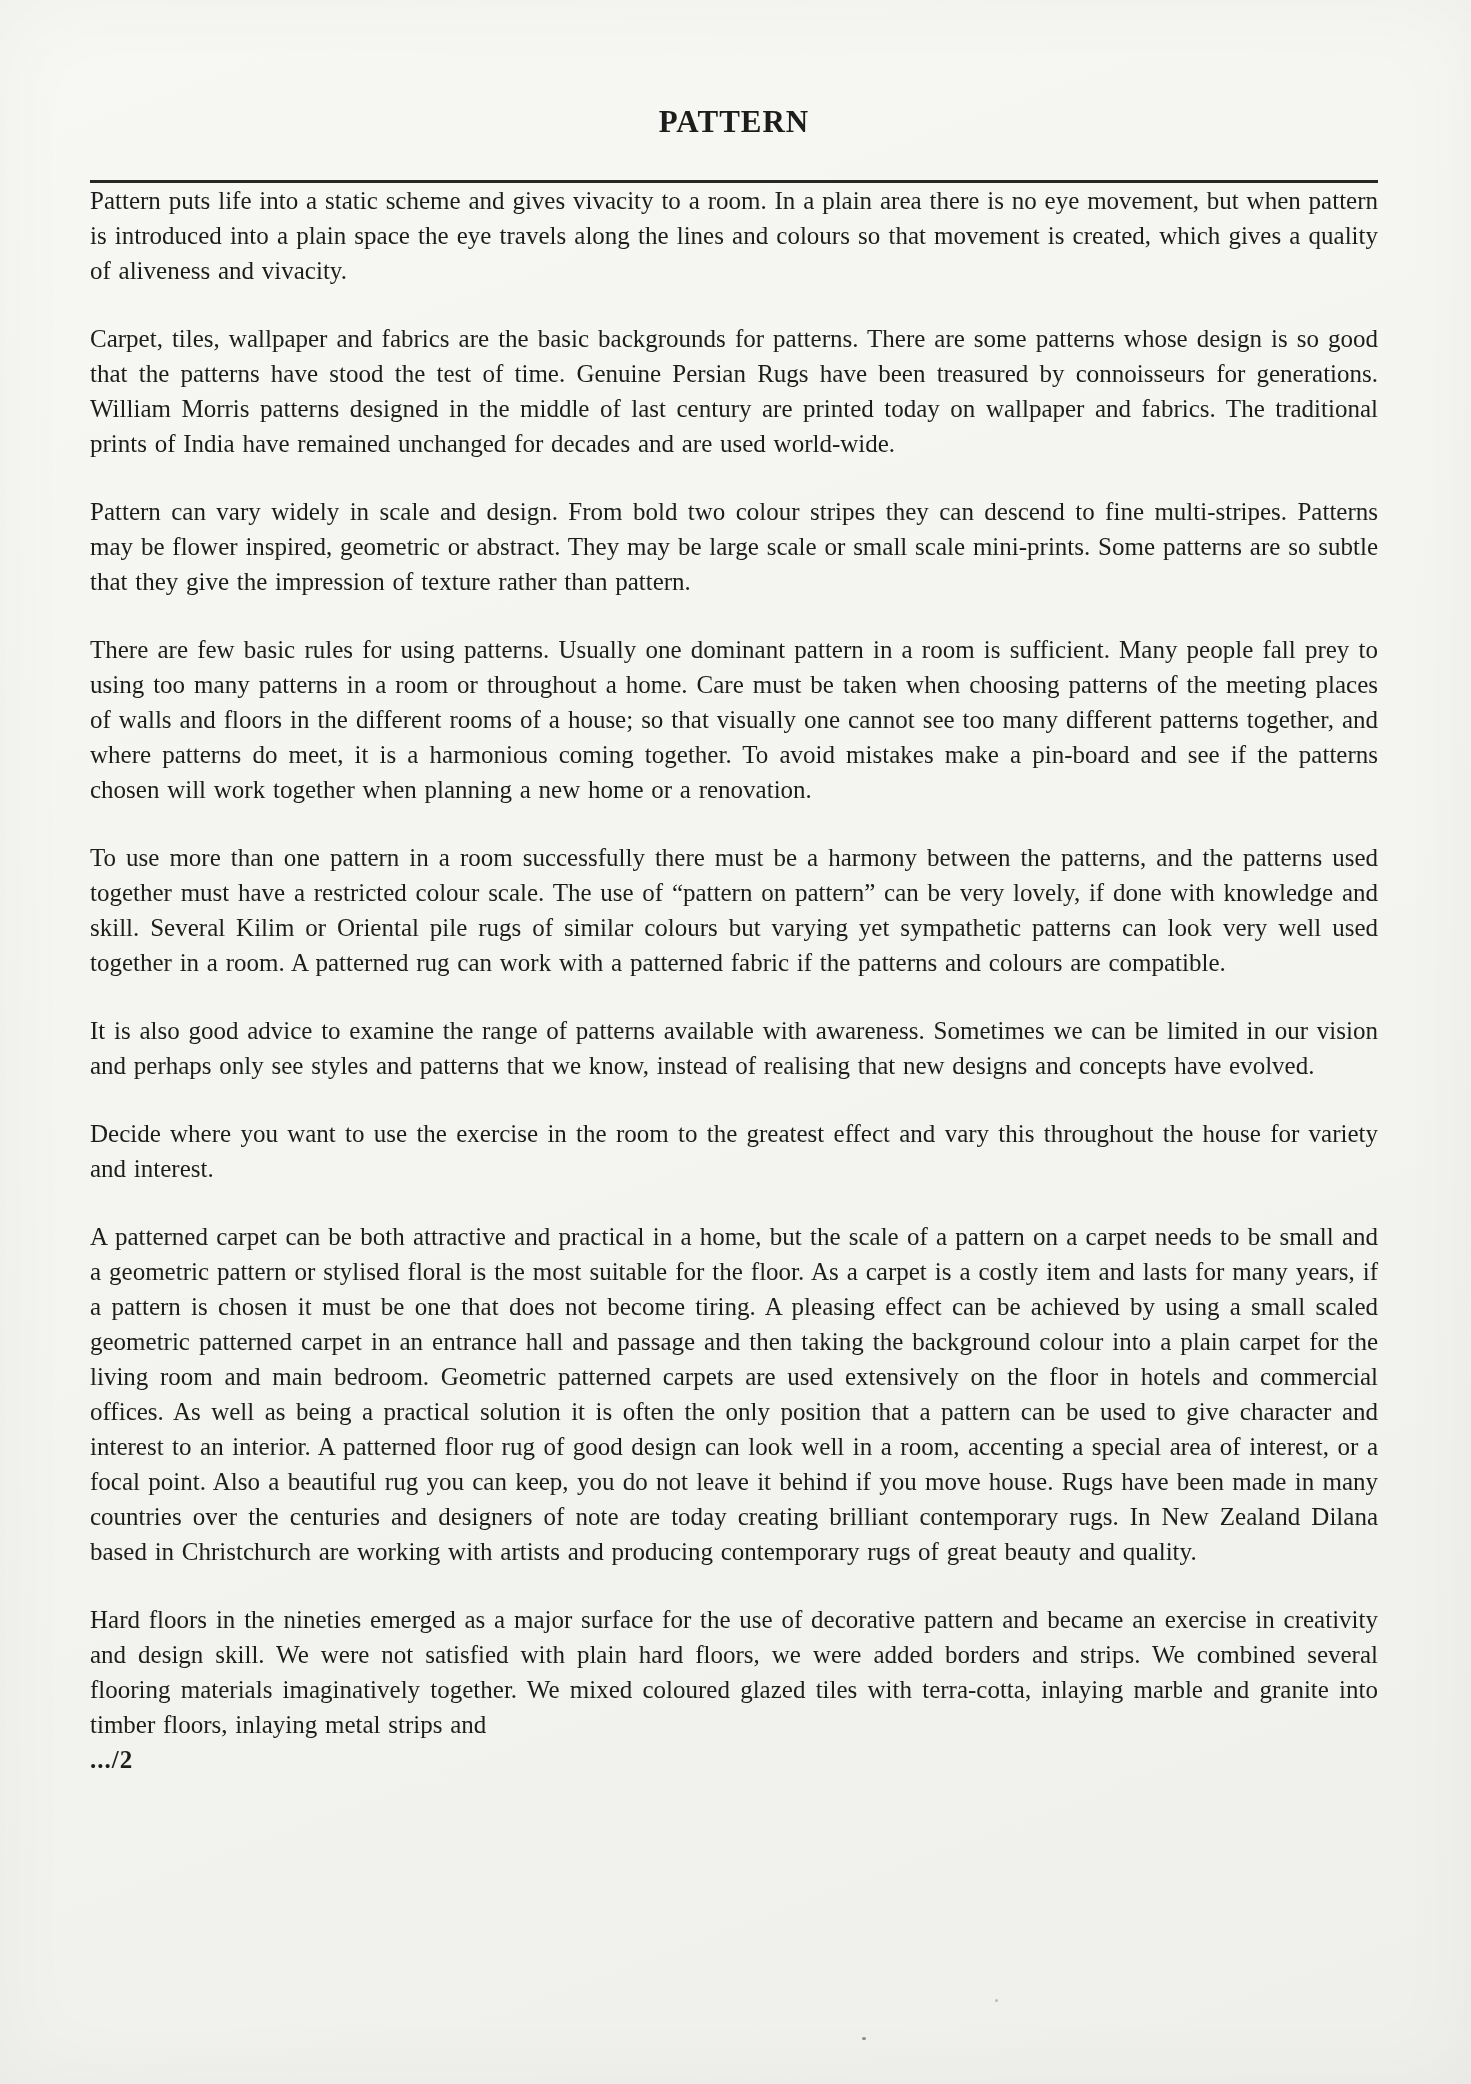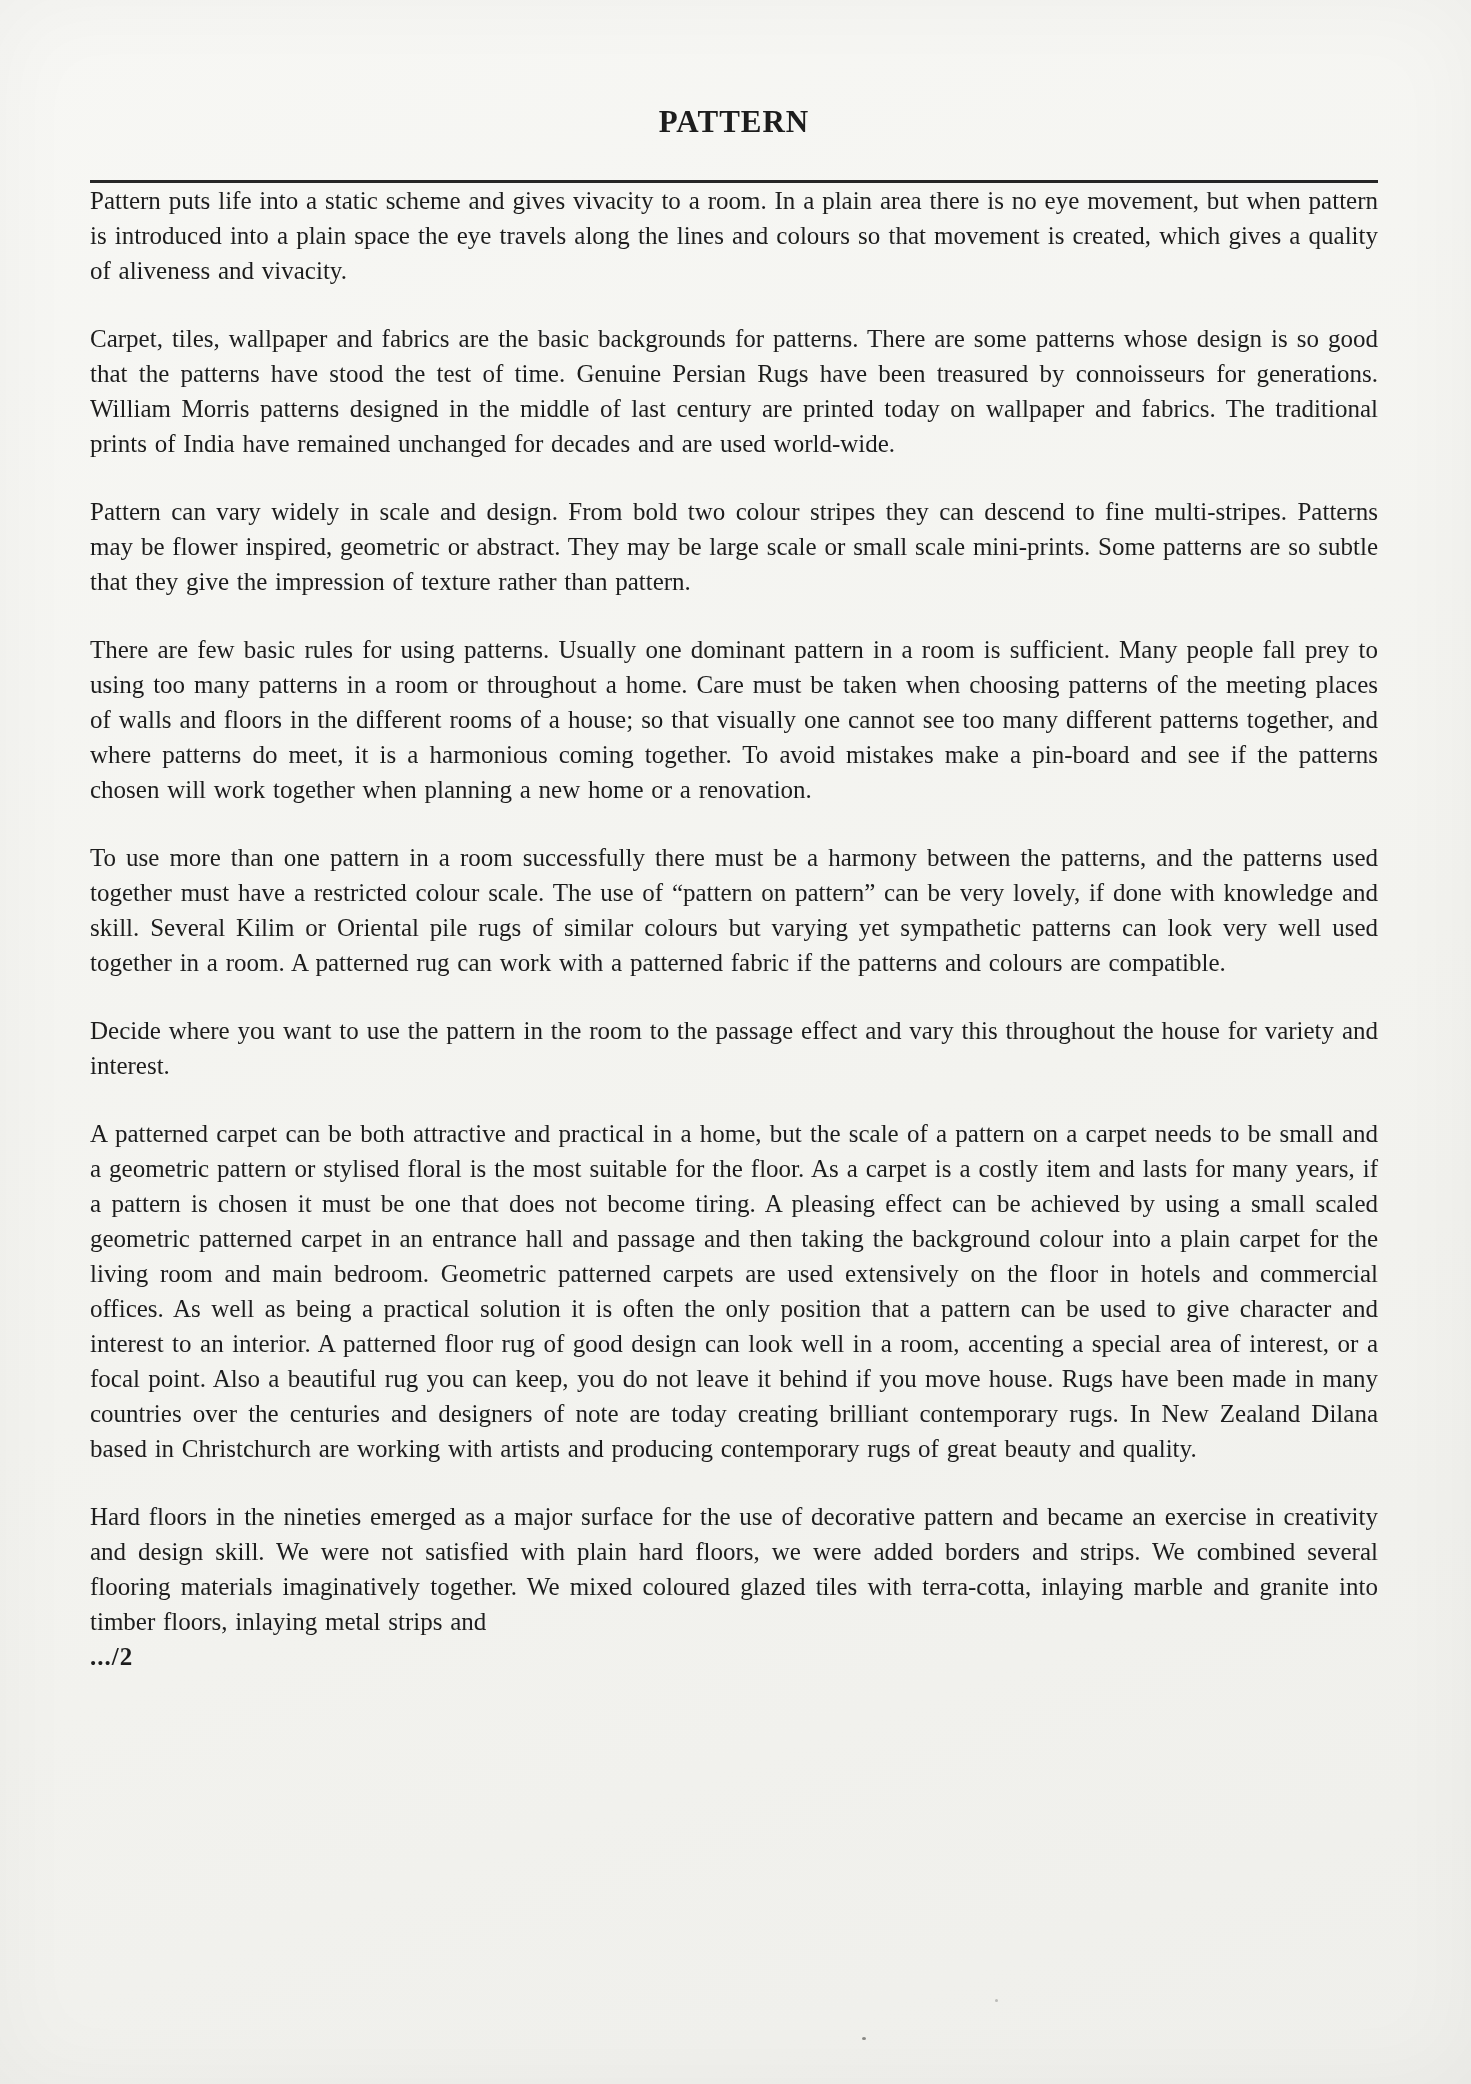--- a/index.html
+++ b/index.html
@@ -63,21 +63,22 @@
   <h1 class="title">PATTERN</h1>
 
   <hr class="divider">
 
   <div class="body-copy">
     <p class="para">Pattern puts life into a static scheme and gives vivacity to a room. In a plain area there is no eye movement, but when pattern is introduced into a plain space the eye travels along the lines and colours so that movement is created, which gives a quality of aliveness and vivacity.</p>
     <p class="para">Carpet, tiles, wallpaper and fabrics are the basic backgrounds for patterns. There are some patterns whose design is so good that the patterns have stood the test of time. Genuine Persian Rugs have been treasured by connoisseurs for generations. William Morris patterns designed in the middle of last century are printed today on wallpaper and fabrics. The traditional prints of India have remained unchanged for decades and are used world-wide.</p>
     <p class="para">Pattern can vary widely in scale and design. From bold two colour stripes they can descend to fine multi-stripes. Patterns may be flower inspired, geometric or abstract. They may be large scale or small scale mini-prints. Some patterns are so subtle that they give the impression of texture rather than pattern.</p>
     <p class="para">There are few basic rules for using patterns. Usually one dominant pattern in a room is sufficient. Many people fall prey to using too many patterns in a room or throughout a home. Care must be taken when choosing patterns of the meeting places of walls and floors in the different rooms of a house; so that visually one cannot see too many different patterns together, and where patterns do meet, it is a harmonious coming together. To avoid mistakes make a pin-board and see if the patterns chosen will work together when planning a new home or a renovation.</p>
     <p class="para">To use more than one pattern in a room successfully there must be a harmony between the patterns, and the patterns used together must have a restricted colour scale. The use of “pattern on pattern” can be very lovely, if done with knowledge and skill. Several Kilim or Oriental pile rugs of similar colours but varying yet sympathetic patterns can look very well used together in a room. A patterned rug can work with a patterned fabric if the patterns and colours are compatible.</p>
-    <p class="para">Decide where you want to use the pattern in the room to the passage effect and vary this throughout the house for variety and interest.</p>
+    <p class="para">It is also good advice to examine the range of patterns available with awareness. Sometimes we can be limited in our vision and perhaps only see styles and patterns that we know, instead of realising that new designs and concepts have evolved.</p>
+    <p class="para">Decide where you want to use the exercise in the room to the greatest effect and vary this throughout the house for variety and interest.</p>
     <p class="para">A patterned carpet can be both attractive and practical in a home, but the scale of a pattern on a carpet needs to be small and a geometric pattern or stylised floral is the most suitable for the floor. As a carpet is a costly item and lasts for many years, if a pattern is chosen it must be one that does not become tiring. A pleasing effect can be achieved by using a small scaled geometric patterned carpet in an entrance hall and passage and then taking the background colour into a plain carpet for the living room and main bedroom. Geometric patterned carpets are used extensively on the floor in hotels and commercial offices. As well as being a practical solution it is often the only position that a pattern can be used to give character and interest to an interior. A patterned floor rug of good design can look well in a room, accenting a special area of interest, or a focal point. Also a beautiful rug you can keep, you do not leave it behind if you move house. Rugs have been made in many countries over the centuries and designers of note are today creating brilliant contemporary rugs. In New Zealand Dilana based in Christchurch are working with artists and producing contemporary rugs of great beauty and quality.</p>
     <p class="para" style="margin-bottom:0;">Hard floors in the nineties emerged as a major surface for the use of decorative pattern and became an exercise in creativity and design skill.  We were not satisfied with plain hard floors, we were added borders and strips.  We combined several flooring materials imaginatively together.  We mixed coloured glazed tiles with terra-cotta, inlaying marble and granite into timber floors, inlaying metal strips and</p>
   </div>
 
   <div class="footer-marker">.../2</div>
 
   <div class="speck speck-1"></div>
   <div class="speck speck-2"></div>
 
 </div>

